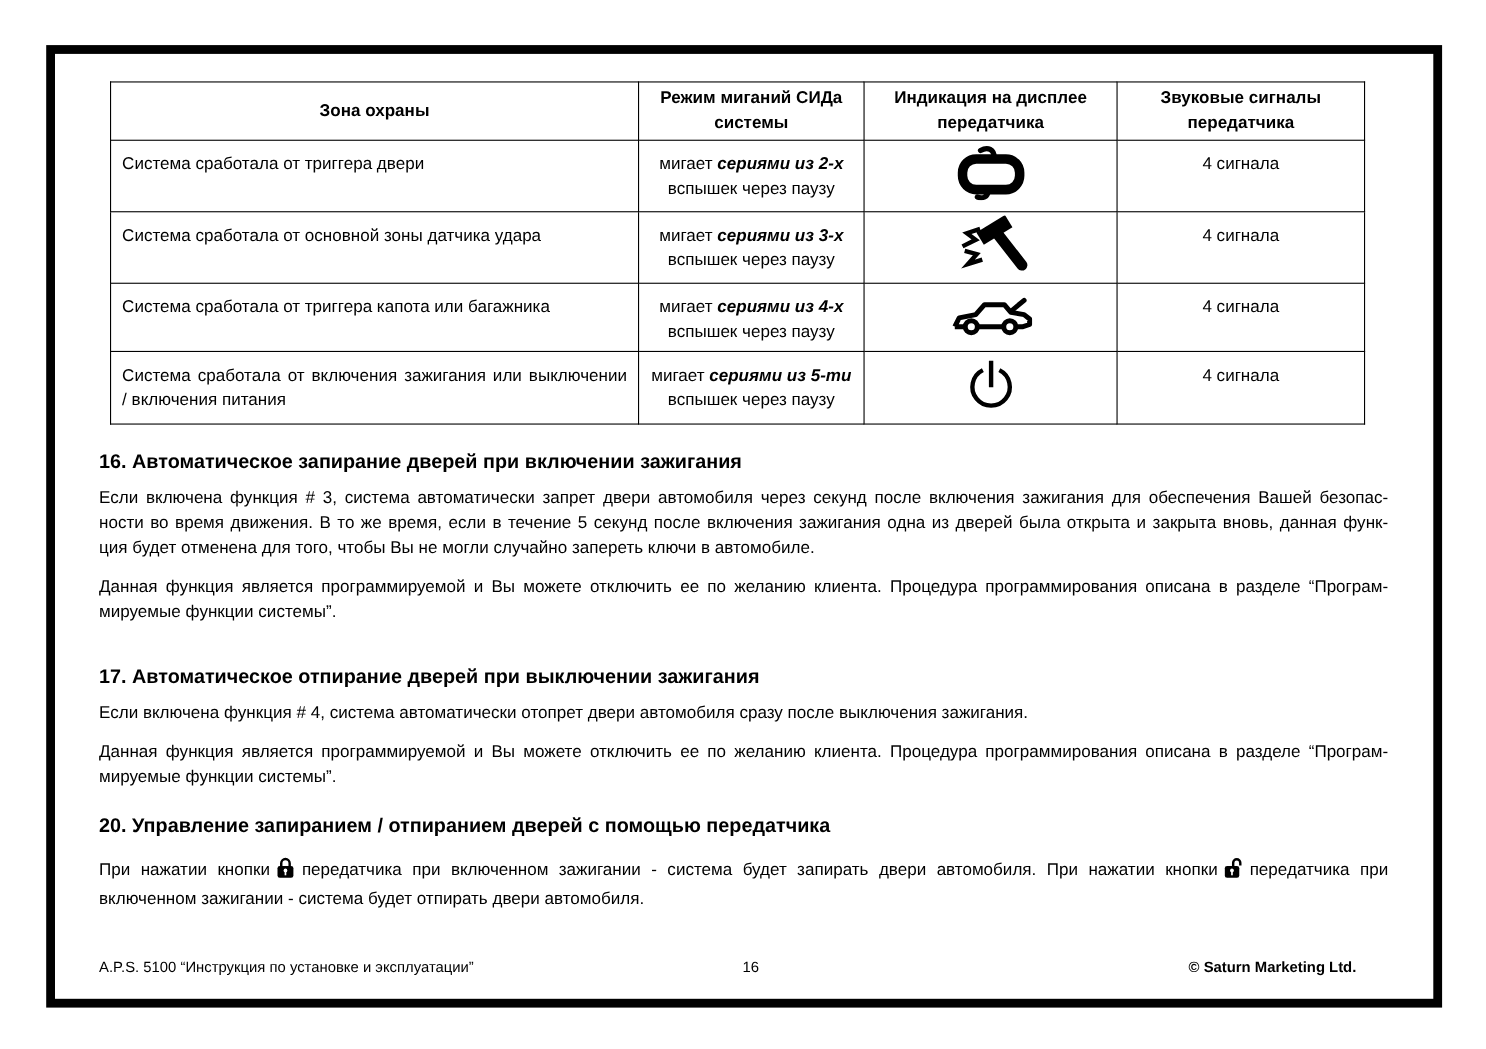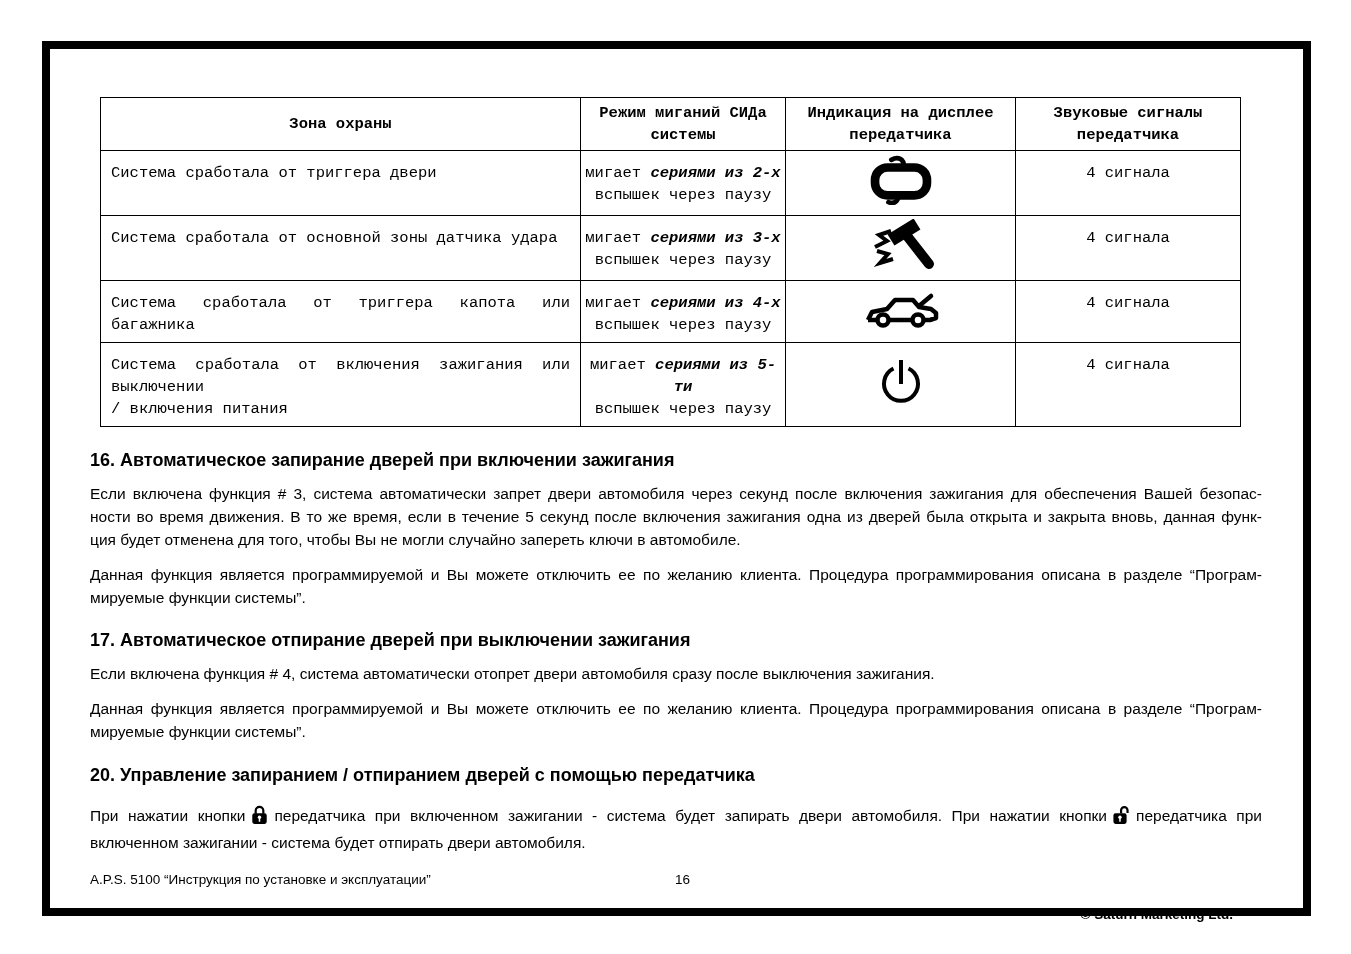--- a/index.html
+++ b/index.html
@@ -1,20 +1,20 @@
 <!DOCTYPE html>
 <html><head>
 <meta charset="utf-8">
 <style>
   html,body{margin:0;padding:0;background:#fff;}
   body{width:1351px;height:954px;position:relative;font-family:"Liberation Sans","DejaVu Sans",sans-serif;color:#000;}
   .page{position:absolute;left:42px;top:41px;width:1269px;height:875px;border:8px solid #000;box-sizing:border-box;background:#fff;}
 
   
-  table.zones{border-collapse:collapse;margin:48px 0 0 50px;width:1140px;table-layout:fixed;font-family:Liberation Mono, monospace;}
+  table.zones{border-collapse:collapse;margin:25px 0 0 50px;width:1140px;table-layout:fixed;}
   table.zones th,table.zones td{border:1.5px solid #000;font-size:15.5px;line-height:22px;box-sizing:border-box;}
   table.zones th{font-weight:bold;text-align:center;vertical-align:middle;padding:4px 6px;}
   td.zone{vertical-align:top;text-align:left;padding:11px 10px 6px 10px;}
   td.blink{vertical-align:top;text-align:center;padding:11px 4px 6px 4px;}
   td.icon-cell{vertical-align:middle;text-align:center;padding:2px;}
   td.sound{vertical-align:top;text-align:center;padding:11px 4px 6px 4px;}
   td.blink i{font-style:italic;}
 
   
   .txt{margin-left:40px;width:1172px;}
@@ -26,21 +26,21 @@
   .inline-ico{display:inline-block;vertical-align:-4px;margin:0 6px;}
 
   
   td.zone .tline{text-align:justify;}
   td.zone .tline.j{text-align-last:justify;}
 
   
   .footer{position:absolute;left:0;right:0;bottom:18px;height:18px;font-size:13.5px;}
   .footer .f-left{position:absolute;left:40px;font-weight:normal;white-space:nowrap;}
   .footer .f-center{position:absolute;left:12px;right:0;text-align:center;}
-  .footer .f-right{position:absolute;right:70px;font-weight:bold;white-space:nowrap;margin-top:35px;}
+  .footer .f-right{position:absolute;right:70px;font-weight:bold;white-space:nowrap;}
 
   svg .st{fill:none;stroke:#000;}
 </style>
 </head>
 <body>
 
 <div class="page">
 
   <table class="zones">
     <colgroup>
@@ -147,21 +147,21 @@
     <div class="para">
         <div class="tline j">Если включена функция # 3, система автоматически запрет двери автомобиля через секунд после включения зажигания для обеспечения Вашей безопас-</div>
         <div class="tline j">ности во время движения. В то же время, если в течение 5 секунд после включения зажигания одна из дверей была открыта и закрыта вновь, данная функ-</div>
         <div class="tline">ция будет отменена для того, чтобы Вы не могли случайно запереть ключи в автомобиле.</div>
       </div>
     <div class="para">
         <div class="tline j">Данная функция является программируемой и Вы можете отключить ее по желанию клиента. Процедура программирования описана в разделе “Програм-</div>
         <div class="tline">мируемые функции системы”.</div>
       </div>
 
-    <div class="s-heading" style="margin-top:21px;">17. Автоматическое отпирание дверей при выключении зажигания</div>
+    <div class="s-heading" style="margin-top:37px;">17. Автоматическое отпирание дверей при выключении зажигания</div>
     <div class="para">
         <div class="tline">Если включена функция # 4, система автоматически отопрет двери автомобиля сразу после выключения зажигания.</div>
       </div>
     <div class="para">
         <div class="tline j">Данная функция является программируемой и Вы можете отключить ее по желанию клиента. Процедура программирования описана в разделе “Програм-</div>
         <div class="tline">мируемые функции системы”.</div>
       </div>
 
     <div class="s-heading" style="margin-top:22px;margin-bottom:18px;">20. Управление запиранием / отпиранием дверей с помощью передатчика</div>
     <div class="para flow">

